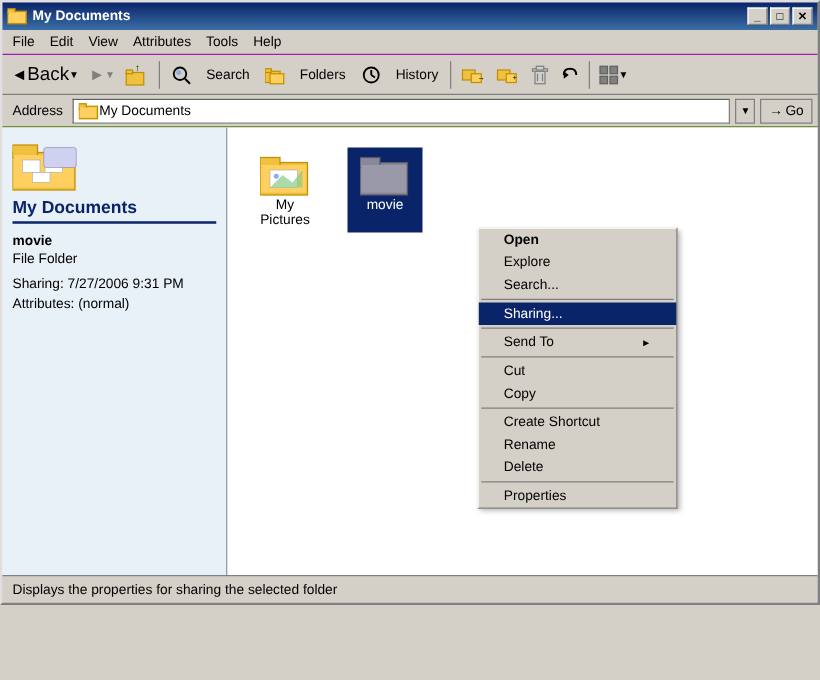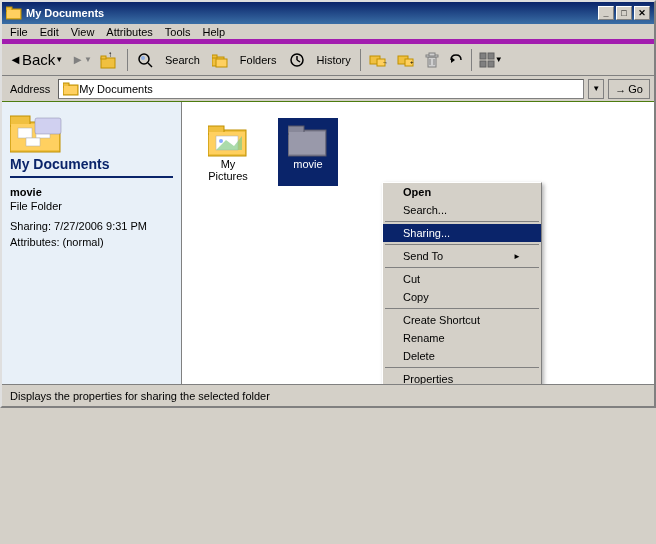--- a/index.html
+++ b/index.html
@@ -9,21 +9,21 @@
       background: #d4d0c8;
       width: 656px;
       height: 544px;
       overflow: hidden;
       position: relative;
     }
 
     
     .window {
       width: 656px;
-      height: 408px;
+      height: 484px;
       border: 2px solid #808080;
       border-top-color: #dfdfdf;
       border-left-color: #dfdfdf;
       display: flex;
       flex-direction: column;
       background: #d4d0c8;
     }
 
     
     .title-bar {
@@ -70,21 +70,21 @@
       background: #d4d0c8;
     }
 
     
     .menu-bar {
       background: #d4d0c8;
       height: 20px;
       display: flex;
       align-items: center;
       padding: 0 2px;
-      border-bottom: 5px solid #a21caf;
+      border-bottom: 1px solid #a21caf;
       flex-shrink: 0;
     }
     .menu-item {
       padding: 2px 6px;
       cursor: pointer;
       font-size: 11px;
     }
 
     
     .toolbar {
@@ -477,20 +477,23 @@
           <span style="font-size:11px; text-align:center; color: white;">movie</span>
         </div>
 
       </div>
 
       <div class="context-menu">
         <div class="context-menu-item bold">
           <span>Open</span>
         </div>
         <div class="context-menu-item">
+          <span>Explore</span>
+        </div>
+        <div class="context-menu-item">
           <span>Search...</span>
         </div>
         <div class="context-menu-separator"></div>
         <div class="context-menu-item highlighted">
           <span>Sharing...</span>
         </div>
         <div class="context-menu-separator"></div>
         <div class="context-menu-item">
           <span>Send To</span>
           <span class="context-menu-arrow">►</span>

